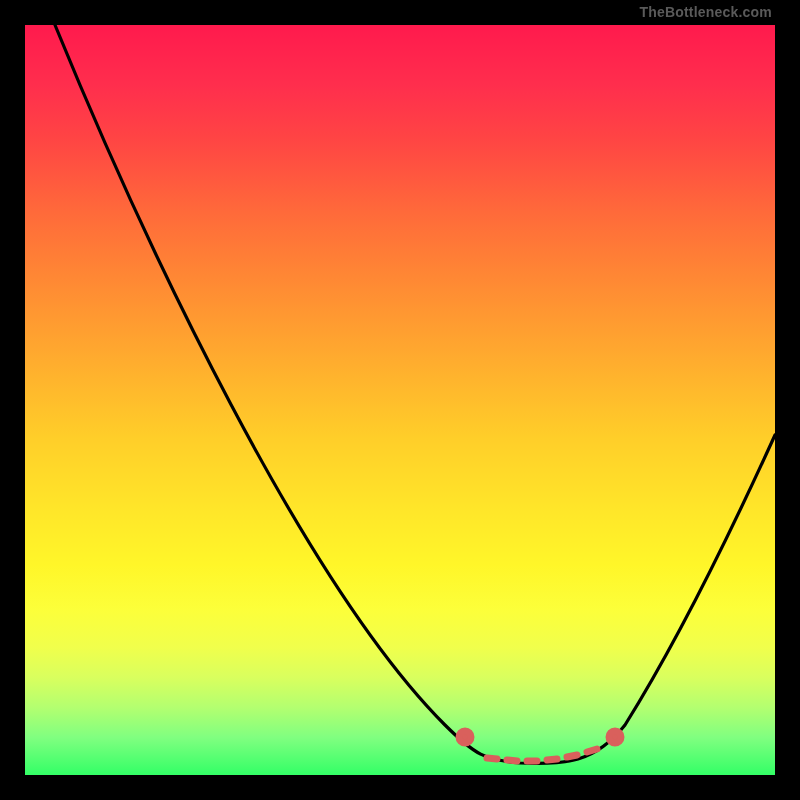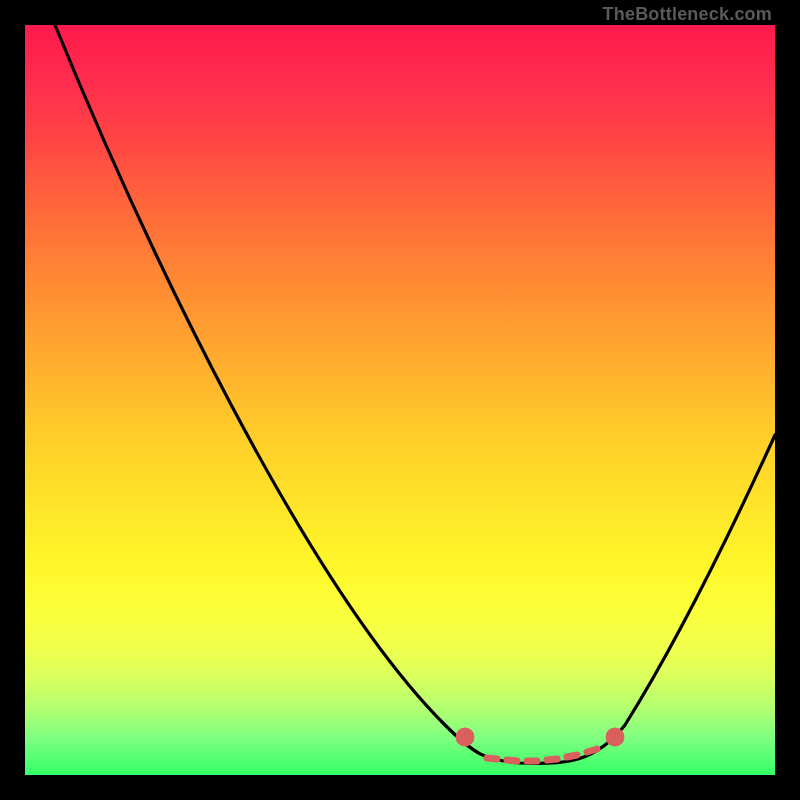--- a/index.html
+++ b/index.html
@@ -26,21 +26,21 @@
       #d9ff5e 87%,
       #b3ff70 91%,
       #80ff80 95%,
       #33ff66 100%);
   }
   .watermark {
     position: absolute;
     top: 4px;
     right: 28px;
     font-family: Arial, Helvetica, sans-serif;
-    font-size: 18px;
+    font-size: 14px;
     font-weight: 600;
     color: #5a5a5a;
     letter-spacing: 0.2px;
   }
   svg.curve {
     position: absolute;
     left: 25px;
     top: 25px;
     width: 750px;
     height: 750px;

